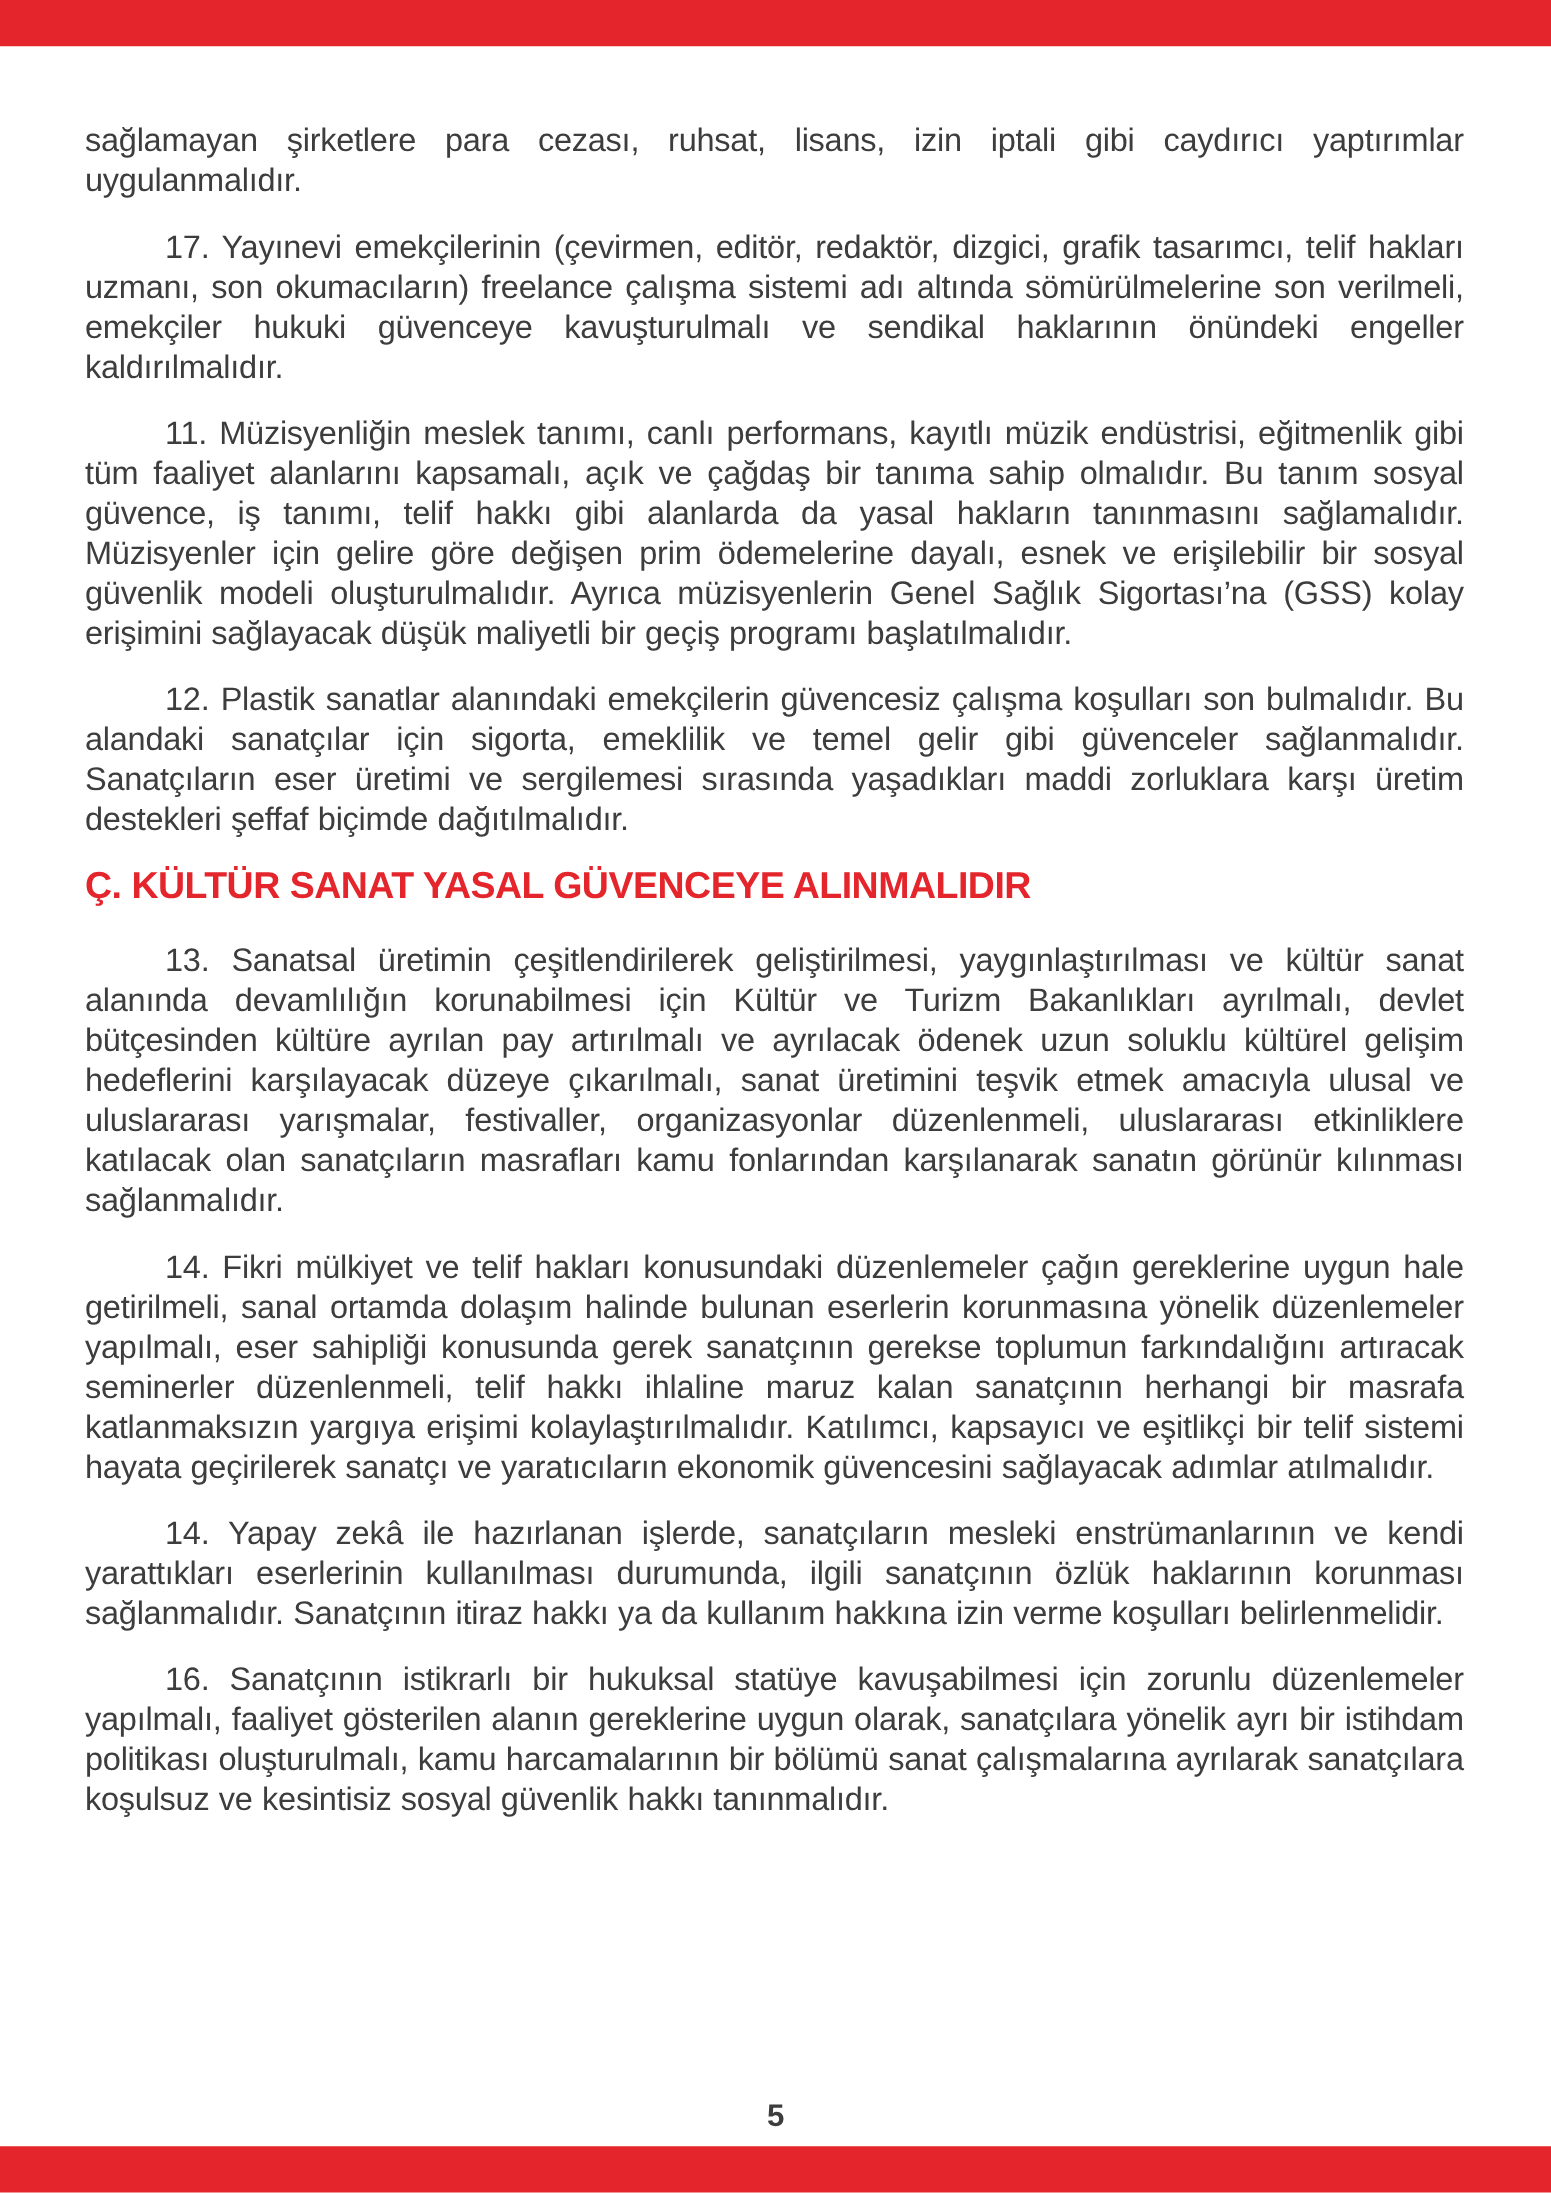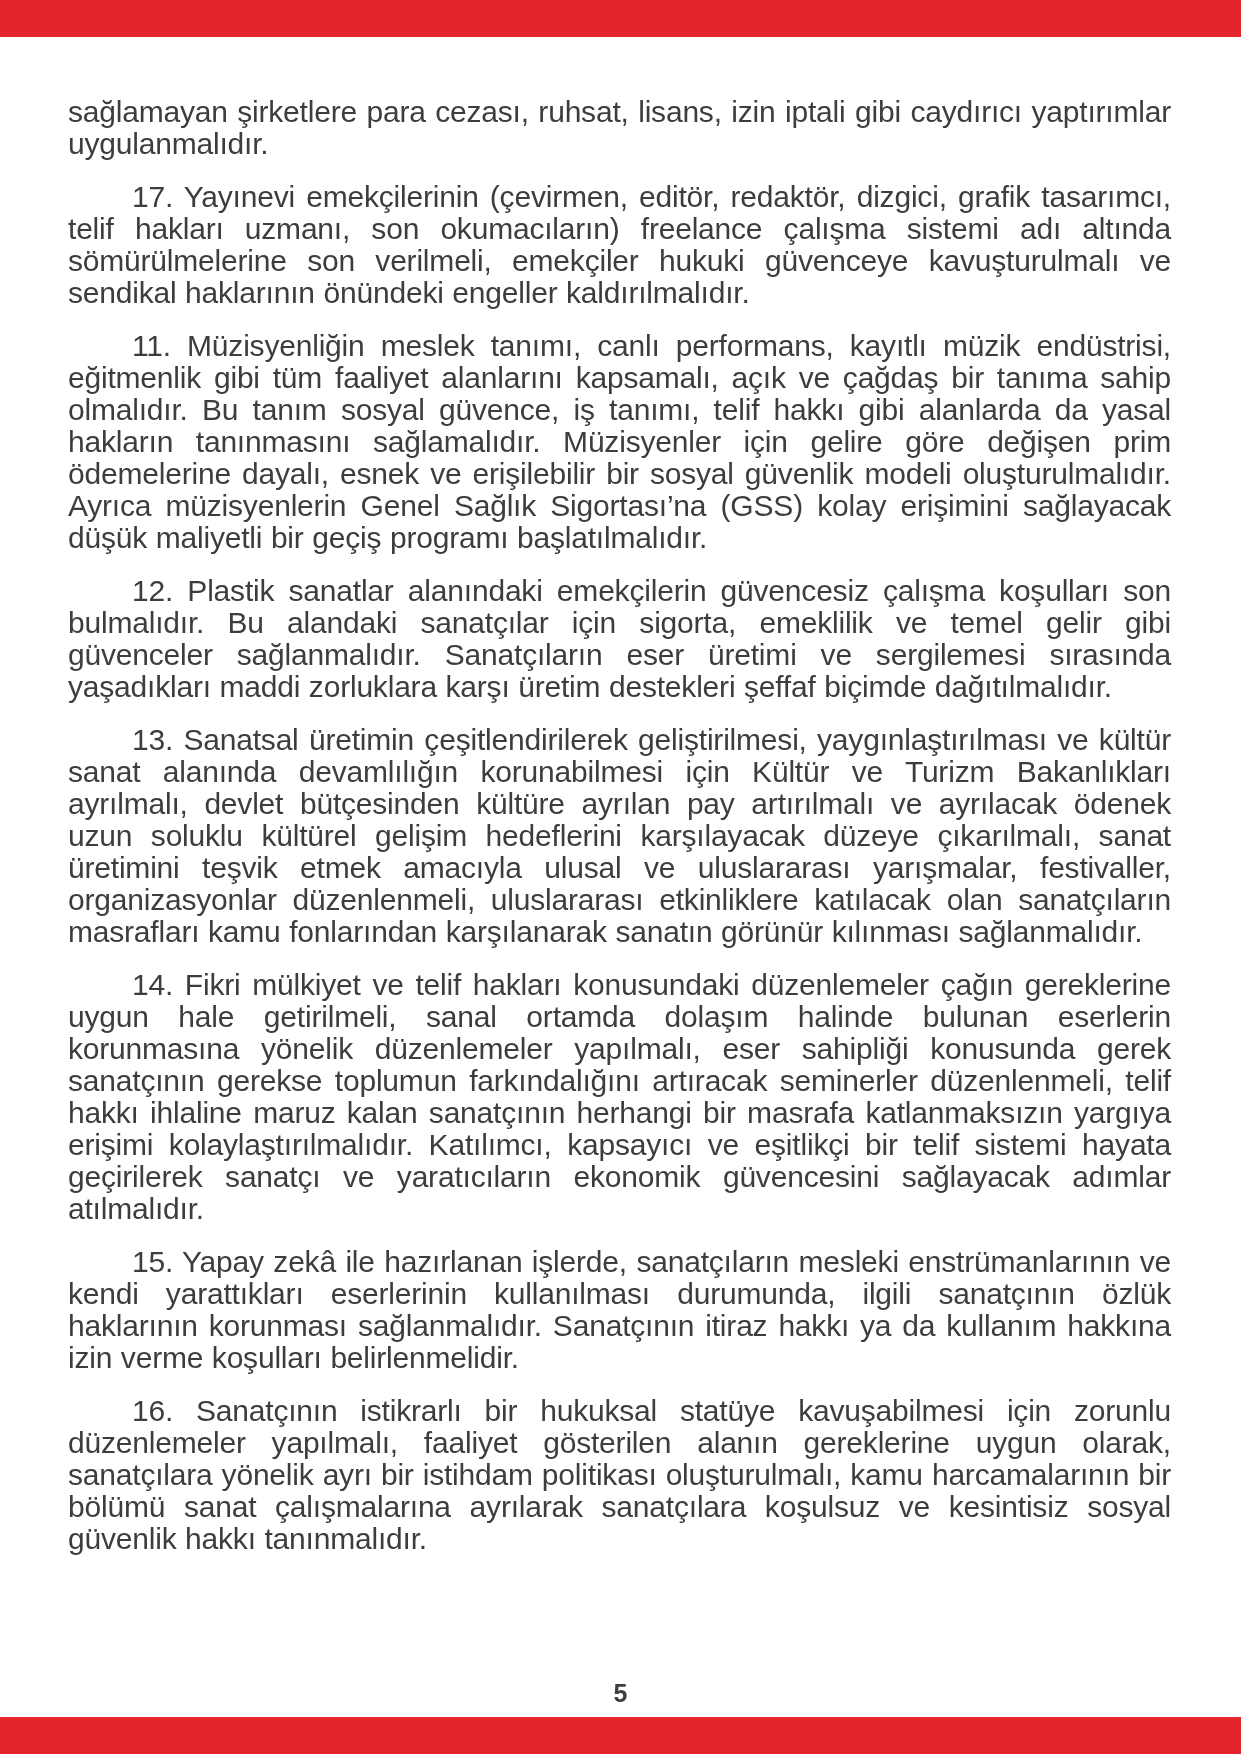--- a/index.html
+++ b/index.html
@@ -24,21 +24,21 @@
   .band.top { top: 0; }
   .band.bottom { bottom: 0; }
 
   .content {
     position: absolute;
     top: 96px;
     left: 68px;
     width: 1105px;
   }
   .body-par {
-    font-size: 30px;
+    font-size: 26px;
     line-height: 32px;
     color: var(--text, #3d3d3d);
     text-align: justify;
     text-indent: 64px;
     margin: 0 2px 21px 0;
     letter-spacing: -0.2px;
     word-spacing: 0.5px;
   }
   .body-par.no-indent {
     text-indent: 0;
@@ -70,25 +70,26 @@
 
 <main class="content">
   <p class="body-par no-indent">sağlamayan şirketlere para cezası, ruhsat, lisans, izin iptali gibi caydırıcı yaptırımlar uygulanmalıdır.</p>
 
   <p class="body-par">17. Yayınevi emekçilerinin (çevirmen, editör, redaktör, dizgici, grafik tasarımcı, telif hakları uzmanı, son okumacıların) freelance çalışma sistemi adı altında sömürülmelerine son verilmeli, emekçiler hukuki güvenceye kavuşturulmalı ve sendikal haklarının önündeki engeller kaldırılmalıdır.</p>
 
   <p class="body-par">11. Müzisyenliğin meslek tanımı, canlı performans, kayıtlı müzik endüstrisi, eğitmenlik gibi tüm faaliyet alanlarını kapsamalı, açık ve çağdaş bir tanıma sahip olmalıdır. Bu tanım sosyal güvence, iş tanımı, telif hakkı gibi alanlarda da yasal hakların tanınmasını sağlamalıdır. Müzisyenler için gelire göre değişen prim ödemelerine dayalı, esnek ve erişilebilir bir sosyal güvenlik modeli oluşturulmalıdır. Ayrıca müzisyenlerin Genel Sağlık Sigortası’na (GSS) kolay erişimini sağlayacak düşük maliyetli bir geçiş programı başlatılmalıdır.</p>
 
   <p class="body-par">12. Plastik sanatlar alanındaki emekçilerin güvencesiz çalışma koşulları son bulmalıdır. Bu alandaki sanatçılar için sigorta, emeklilik ve temel gelir gibi güvenceler sağlanmalıdır. Sanatçıların eser üretimi ve sergilemesi sırasında yaşadıkları maddi zorluklara karşı üretim destekleri şeffaf biçimde dağıtılmalıdır.</p>
 
+  <h2 class="section-heading">Ç. KÜLTÜR SANAT YASAL GÜVENCEYE ALINMALIDIR</h2>
 
   <p class="body-par">13. Sanatsal üretimin çeşitlendirilerek geliştirilmesi, yaygınlaştırılması ve kültür sanat alanında devamlılığın korunabilmesi için Kültür ve Turizm Bakanlıkları ayrılmalı, devlet bütçesinden kültüre ayrılan pay artırılmalı ve ayrılacak ödenek uzun soluklu kültürel gelişim hedeflerini karşılayacak düzeye çıkarılmalı, sanat üretimini teşvik etmek amacıyla ulusal ve uluslararası yarışmalar, festivaller, organizasyonlar düzenlenmeli, uluslararası etkinliklere katılacak olan sanatçıların masrafları kamu fonlarından karşılanarak sanatın görünür kılınması sağlanmalıdır.</p>
 
   <p class="body-par">14. Fikri mülkiyet ve telif hakları konusundaki düzenlemeler çağın gereklerine uygun hale getirilmeli, sanal ortamda dolaşım halinde bulunan eserlerin korunmasına yönelik düzenlemeler yapılmalı, eser sahipliği konusunda gerek sanatçının gerekse toplumun farkındalığını artıracak seminerler düzenlenmeli, telif hakkı ihlaline maruz kalan sanatçının herhangi bir masrafa katlanmaksızın yargıya erişimi kolaylaştırılmalıdır. Katılımcı, kapsayıcı ve eşitlikçi bir telif sistemi hayata geçirilerek sanatçı ve yaratıcıların ekonomik güvencesini sağlayacak adımlar atılmalıdır.</p>
 
-  <p class="body-par">15. Yapay zekâ ile hazırlanan işlerde, sanatçıların mesleki enstrümanlarının ve kendi yarattıkları eserlerinin kullanılması durumunda, ilgili sanatçının özlük haklarının korunması sağlanmalıdır. Sanatçının itiraz hakkı ya da kullanım hakkına izin verme koşulları belirlenmelidir.</p>
+  <p class="body-par">14. Yapay zekâ ile hazırlanan işlerde, sanatçıların mesleki enstrümanlarının ve kendi yarattıkları eserlerinin kullanılması durumunda, ilgili sanatçının özlük haklarının korunması sağlanmalıdır. Sanatçının itiraz hakkı ya da kullanım hakkına izin verme koşulları belirlenmelidir.</p>
 
   <p class="body-par">16. Sanatçının istikrarlı bir hukuksal statüye kavuşabilmesi için zorunlu düzenlemeler yapılmalı, faaliyet gösterilen alanın gereklerine uygun olarak, sanatçılara yönelik ayrı bir istihdam politikası oluşturulmalı, kamu harcamalarının bir bölümü sanat çalışmalarına ayrılarak sanatçılara koşulsuz ve kesintisiz sosyal güvenlik hakkı tanınmalıdır.</p>
 </main>
 
 <div class="page-number">5</div>
 
 <div class="band bottom"></div>
 
 </body></html>

